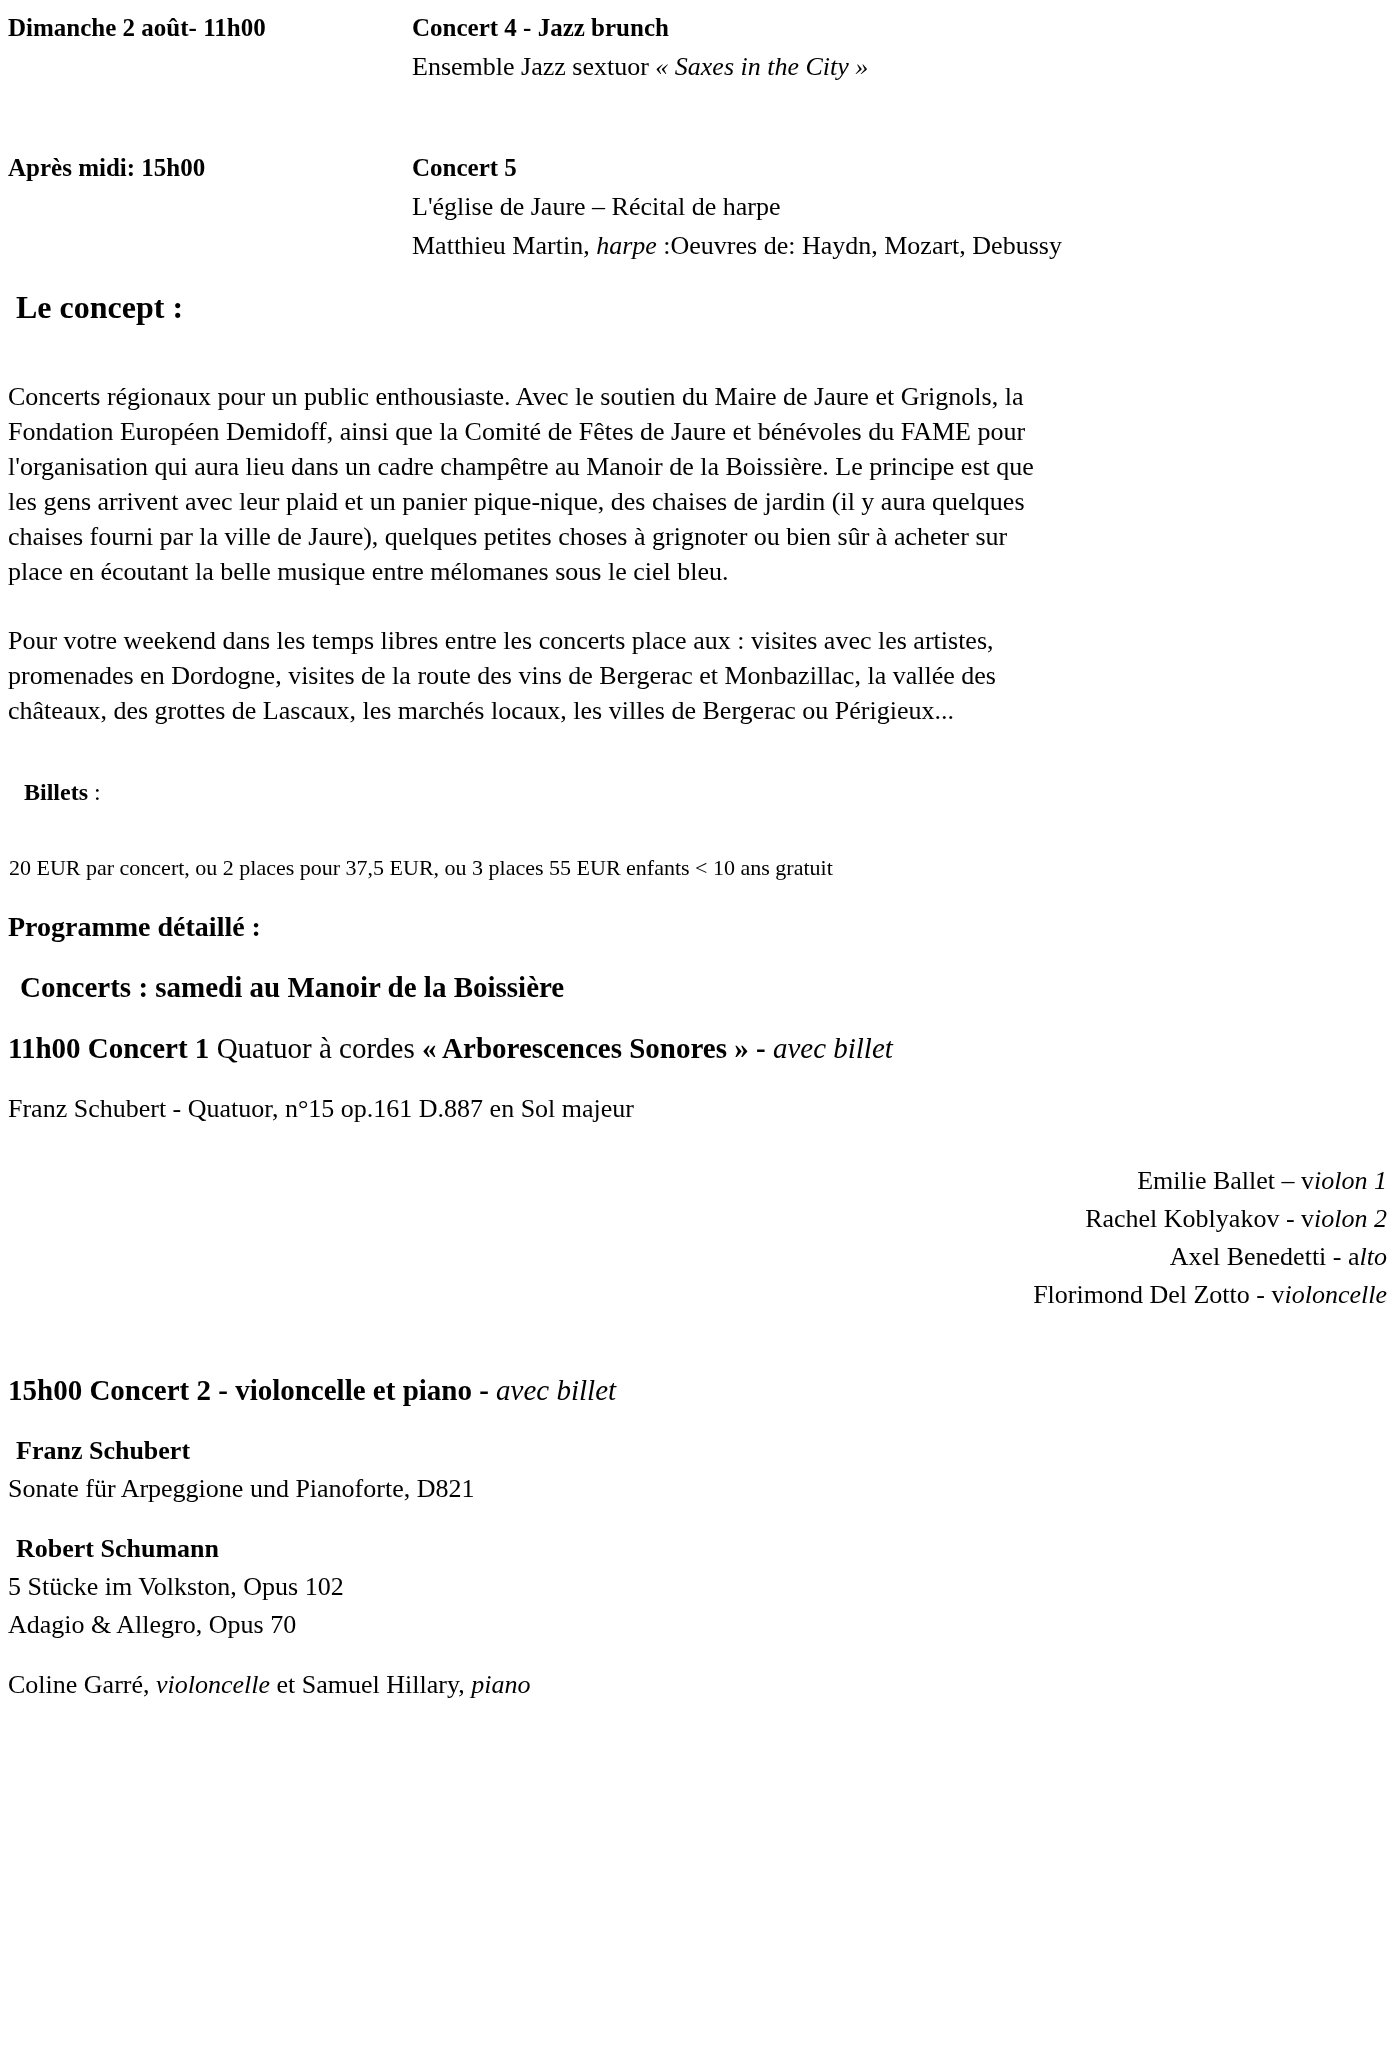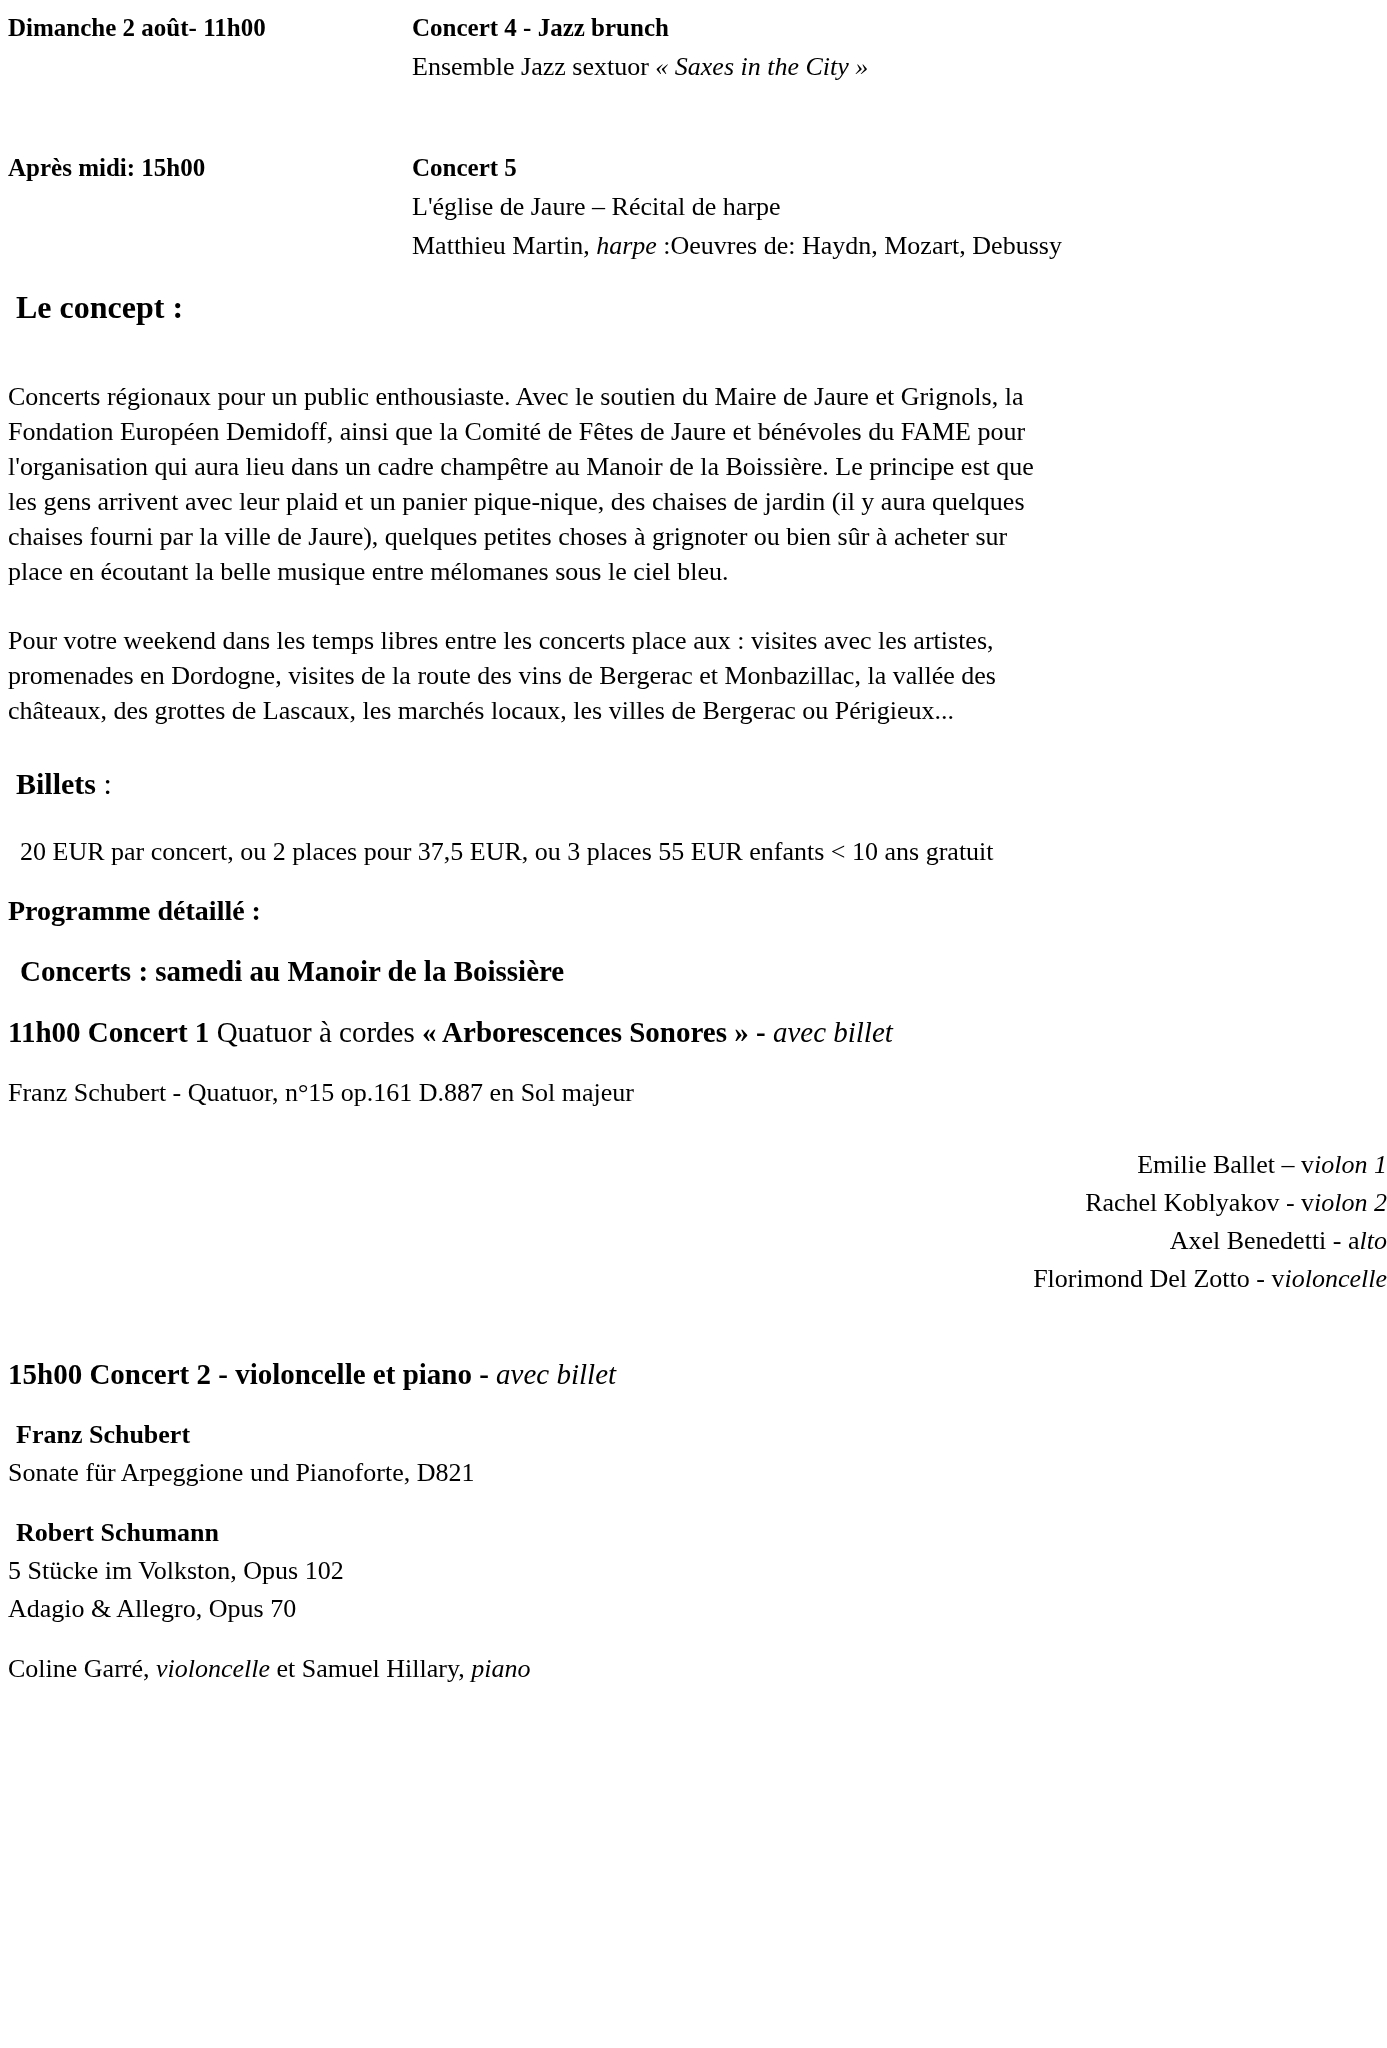--- a/index.html
+++ b/index.html
@@ -53,23 +53,23 @@
 
   
   h2.concept-head {
     margin: 8px;
     padding-left: 8px;
     font-size: 32px;
     font-weight: bold;
     line-height: 40px;
   }
   h2.billets-head {
-    margin: 8px;
-    padding-left: 8px;
-    font-size: 30px;
+    margin: 16px;
+    padding-left: 8px;
+    font-size: 24px;
     line-height: 40px;
     font-weight: normal;
   }
   h2.billets-head .bold { font-weight: bold; }
 
   h3.sub-head {
     margin: 0;
     padding-left: 8px;
     font-size: 28px;
     font-weight: bold;
@@ -87,22 +87,22 @@
   p.body-par {
     margin: 0;
     padding-left: 8px;
     padding-right: 350px;
     font-size: 26px;
     line-height: 35px;
     text-align: left;
   }
   p.price-line {
     margin: 0;
-    padding-left: 20px;
-    font-size: 26px;
+    padding-left: 9px;
+    font-size: 22px;
     line-height: 36px;
   }
 
   
   p.concert-line {
     margin: 0;
     padding-left: 8px;
     font-size: 29px;
     line-height: 40px;
   }

